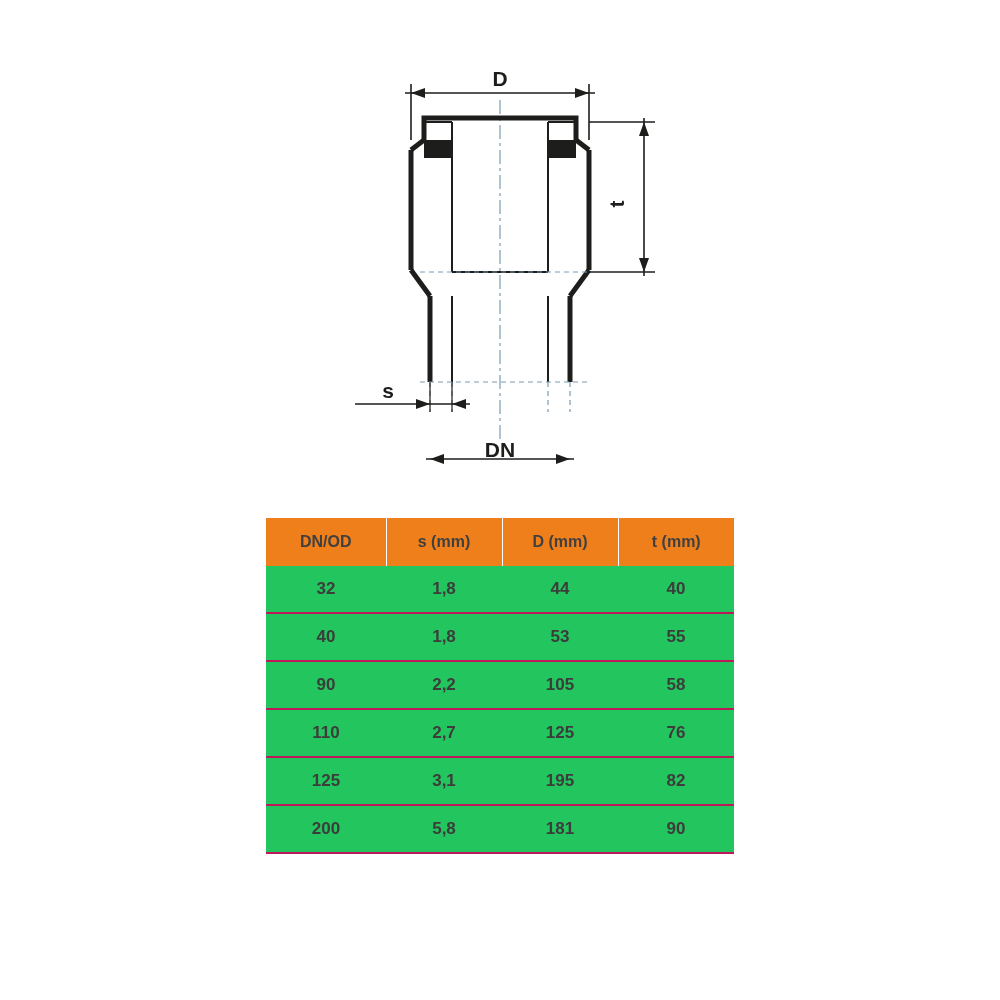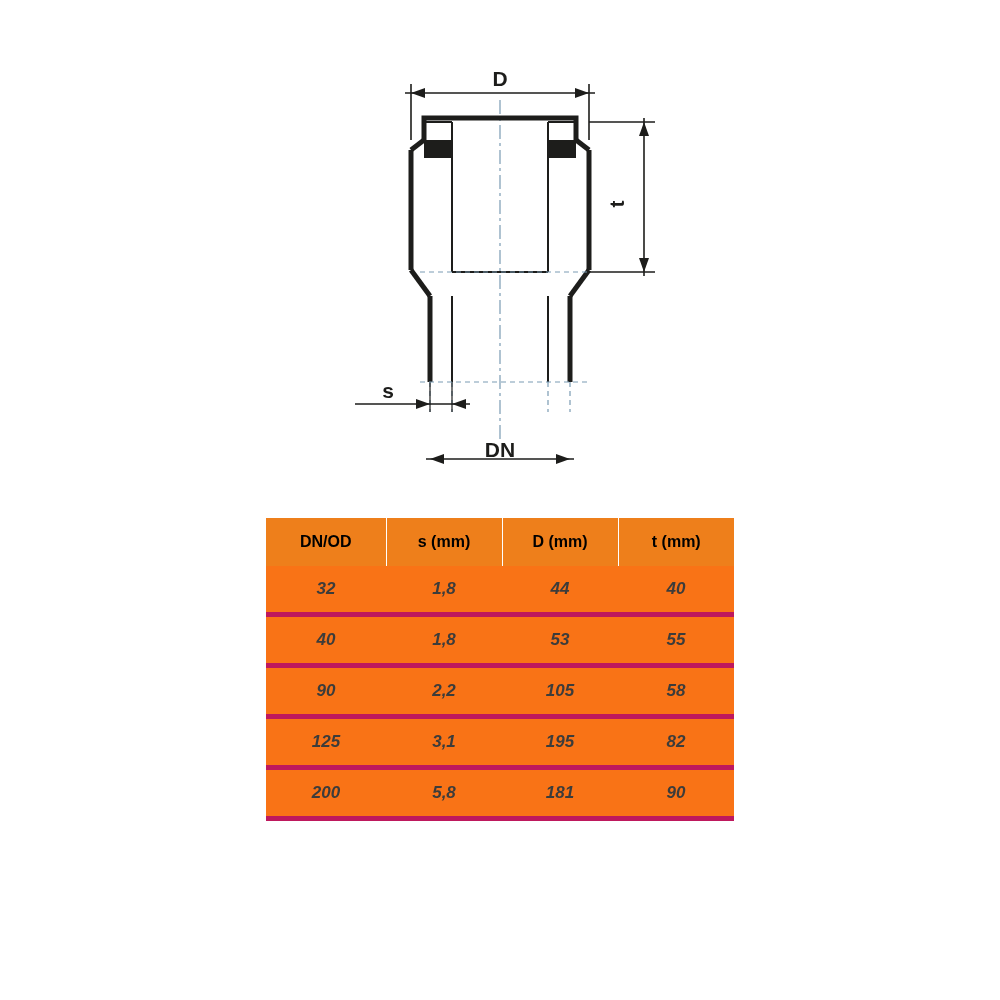--- a/index.html
+++ b/index.html
@@ -37,33 +37,32 @@
   #spec-table th, #spec-table td {
     text-align: center;
     font-size: 17px;
     font-weight: bold;
     padding: 0;
     height: 46px;
     vertical-align: middle;
   }
   #spec-table thead th {
     background: #ee7f1b;
-    color: #000000;
+    color: #404040;
     font-size: 16px;
     height: 48px;
     border-right: 1px solid #ffffff;
   }
   #spec-table thead th:last-child {
     border-right: none;
   }
   #spec-table tbody td {
     color: #3c3c3b;
-    border-bottom: 5px solid #be185d;
-    background: #f97316;
-    font-style: italic;
+    border-bottom: 2px solid #be185d;
+    background: #22c55e;
   }
   #spec-table tbody tr:first-child td {
     border-top: none;
   }
   .col-a { width: 120px; }
   .col-b { width: 116px; }
   .col-c { width: 116px; }
   .col-d { width: 116px; }
 </style>
 </head>
@@ -198,20 +197,26 @@
       <td>53</td>
       <td>55</td>
     </tr>
     <tr>
       <td>90</td>
       <td>2,2</td>
       <td>105</td>
       <td>58</td>
     </tr>
     <tr>
+      <td>110</td>
+      <td>2,7</td>
+      <td>125</td>
+      <td>76</td>
+    </tr>
+    <tr>
       <td>125</td>
       <td>3,1</td>
       <td>195</td>
       <td>82</td>
     </tr>
     <tr>
       <td>200</td>
       <td>5,8</td>
       <td>181</td>
       <td>90</td>

